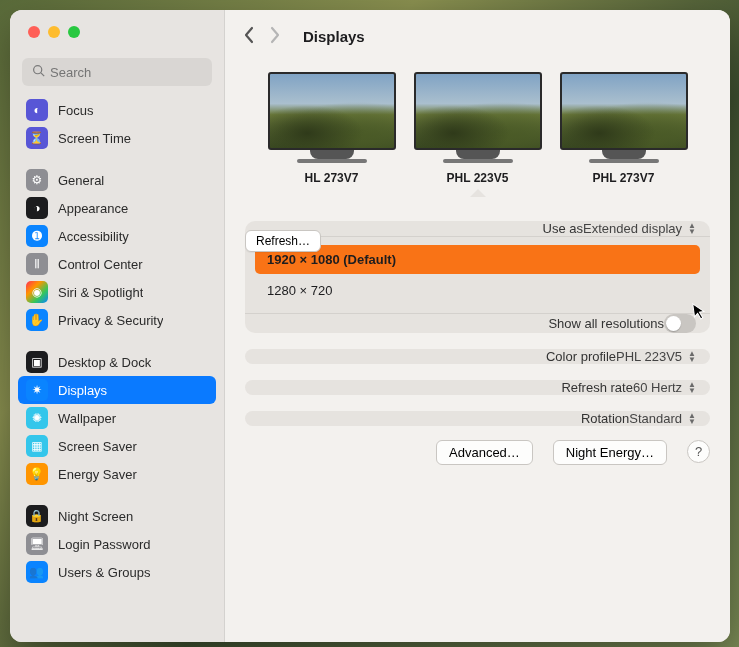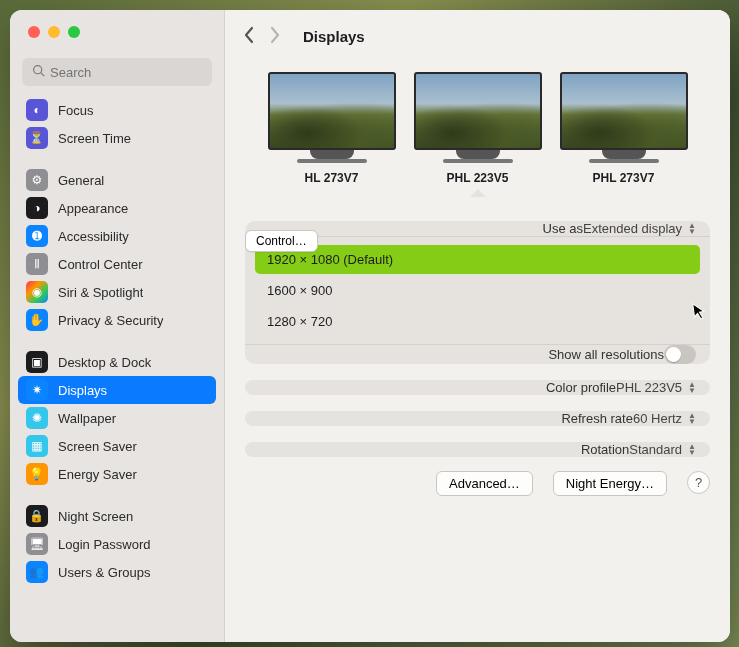--- a/index.html
+++ b/index.html
@@ -111,21 +111,21 @@
   .row:first-child{border-top:none;}
   .row .left{color:#333;}
   .row .right{display:flex;align-items:center;gap:6px;color:#444;}
   .stepper{
     display:inline-flex; flex-direction:column; line-height:6px; color:#6a6a6a; font-size:8px;
   }
   .res-list{ padding:6px 4px 6px 4px; border-top:1px solid rgba(0,0,0,.08);}
   .res{
     padding:7px 12px; font-size:13px; border-radius:5px; margin:2px 6px;
   }
-  .res.selected{ background:#84cc16;}
+  .res.selected{ background:#f97316;font-weight:bold;}
   .toggle{
     width:32px;height:19px;border-radius:10px;background:#c9c6c2;position:relative;
   }
   .toggle::after{
     content:""; position:absolute; left:2px; top:2px; width:15px;height:15px;
     background:#fff;border-radius:50%; box-shadow:0 1px 1px rgba(0,0,0,.2);
   }
   .footer-btns{
     display:flex; justify-content:flex-end; gap:20px; padding-top:14px;
   }
@@ -269,33 +269,32 @@
           </div>
           <div class="mon">
             <div class="screen"></div>
             <div class="stand"></div>
             <div class="foot"></div>
             <div class="mlabel">PHL 273V7</div>
             <div class="pointer-tab"></div>
           </div>
         </div>
 
-      <button class="arrange-btn">Control…</button>
+      <button class="arrange-btn">Refresh…</button>
 
       <div class="panel">
         <div class="row">
           <span class="left">Use as</span>
           <span class="right">
             <span>Extended display</span>
             <span class="stepper">▲<br>▼</span>
           </span>
         </div>
         <div class="res-list" id="reslist">
             <div class="res selected">1920 × 1080 (Default)</div>
-            <div class="res">1600 × 900</div>
             <div class="res">1280 × 720</div>
           </div>
         <div class="row">
           <span class="left">Show all resolutions</span>
           <span class="right">
             <span class="toggle"></span>
           </span>
         </div>
       </div>
 

